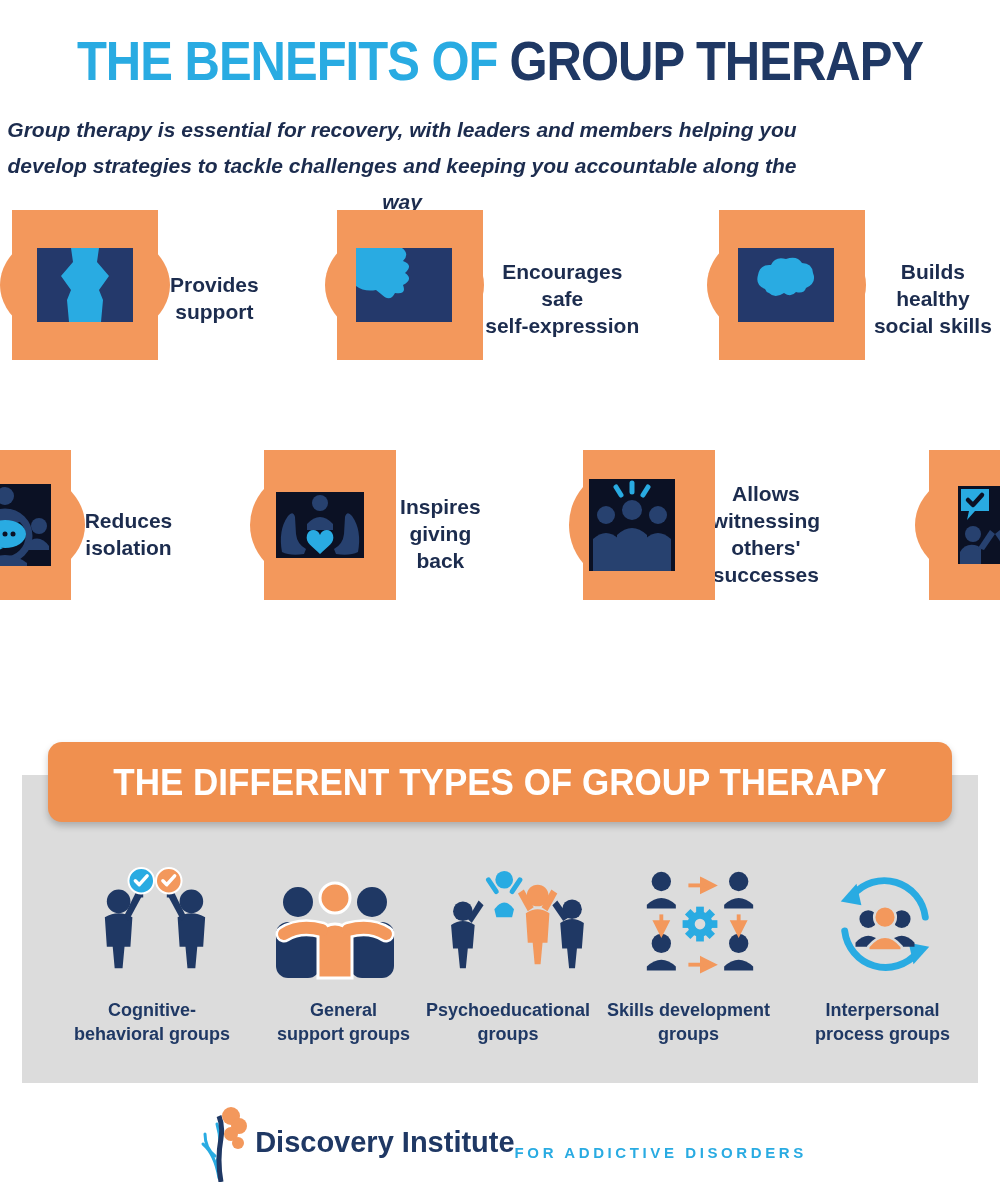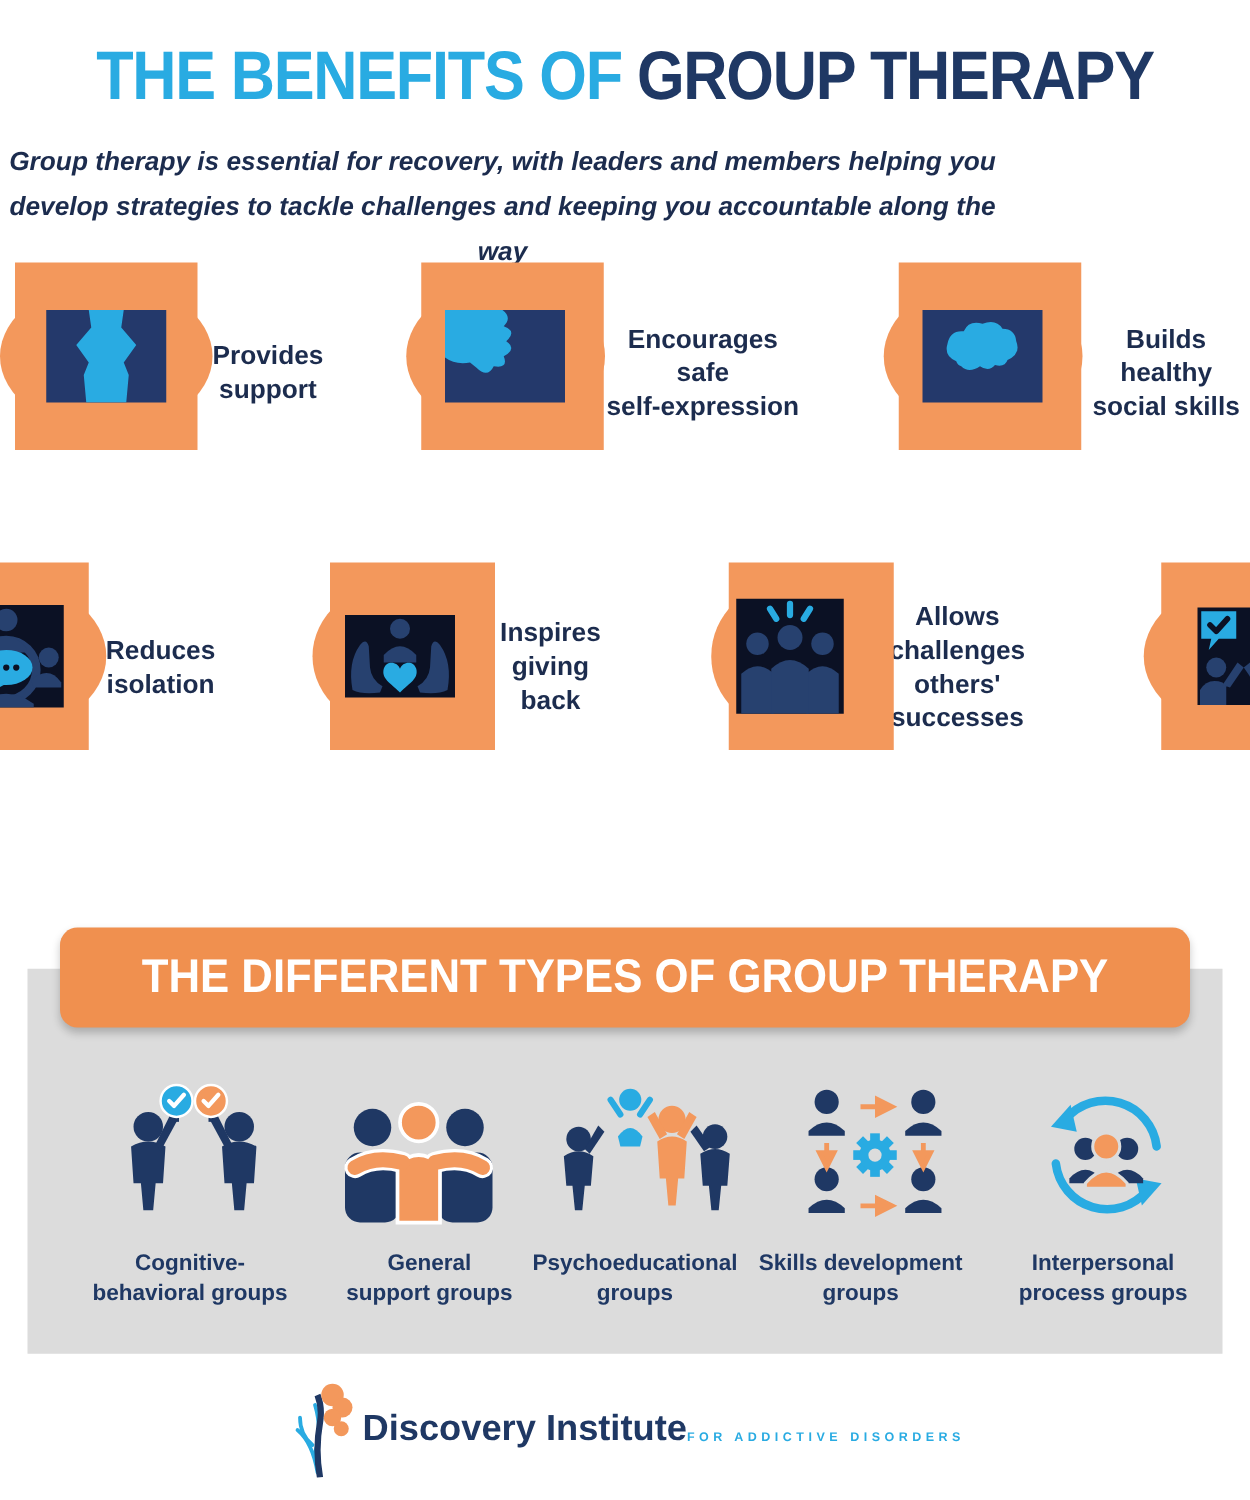--- a/index.html
+++ b/index.html
@@ -47,21 +47,21 @@
   .banner span{transform:scaleY(1.08);display:inline-block;}
   .types{position:absolute;top:856px;left:50px;width:900px;display:flex;}
   .type{width:180px;display:flex;flex-direction:column;align-items:flex-end;}
   .ticon{height:128px;display:flex;align-items:flex-end;justify-content:center;}
   .tlabel{margin-top:14px;font-size:18px;line-height:24px;font-weight:bold;color:var(--navy);text-align:center;}
 
   
   .logo{position:absolute;top:1104px;left:0;width:1000px;display:flex;justify-content:center;align-items:center;gap:4px;}
   .logo-text{display:flex;flex-direction:row;align-items:flex-start;}
   .lname{font-size:29px;font-weight:bold;color:var(--navy);letter-spacing:0px;line-height:34px;}
-  .ltag{font-size:10px;font-weight:bold;color:var(--lb);letter-spacing:3.6px;margin-top:19px;white-space:nowrap;}
+  .ltag{font-size:15px;font-weight:bold;color:var(--lb);letter-spacing:3.6px;margin-top:19px;white-space:nowrap;}
 </style>
 </head>
 <body>
 
 <div class="page">
 
   <h1 class="title"><span class="t-light">THE BENEFITS OF</span><span class="t-dark">GROUP THERAPY</span></h1>
 
   <p class="subtitle">
     <span>Group therapy is essential for recovery, with leaders and members helping you</span><br>
@@ -192,21 +192,21 @@
               <path d="M4 92 V60 Q17 48 30 60 V92 Z"></path>
               <circle cx="69" cy="36" r="9"></circle>
               <path d="M56 92 V60 Q69 48 82 60 V92 Z"></path>
               <circle cx="43" cy="31" r="10"></circle>
               <path d="M28 92 V56 Q43 42 58 56 V92 Z"></path>
             </g>
           </svg>
         </div>
       </div>
       <div class="blabel">
-        <span>Allows challenges</span><br>
+        <span>Allows witnessing</span><br>
         <span>others' successes</span>
       </div>
     </div>
 
     <div class="benefit">
       <div class="blob">
         <div class="ellipse"></div>
           <div class="square"></div>
         <div class="inner bg2" style="width:74px;height:78px;">
           <svg width="74" height="78" viewBox="0 0 74 78">

